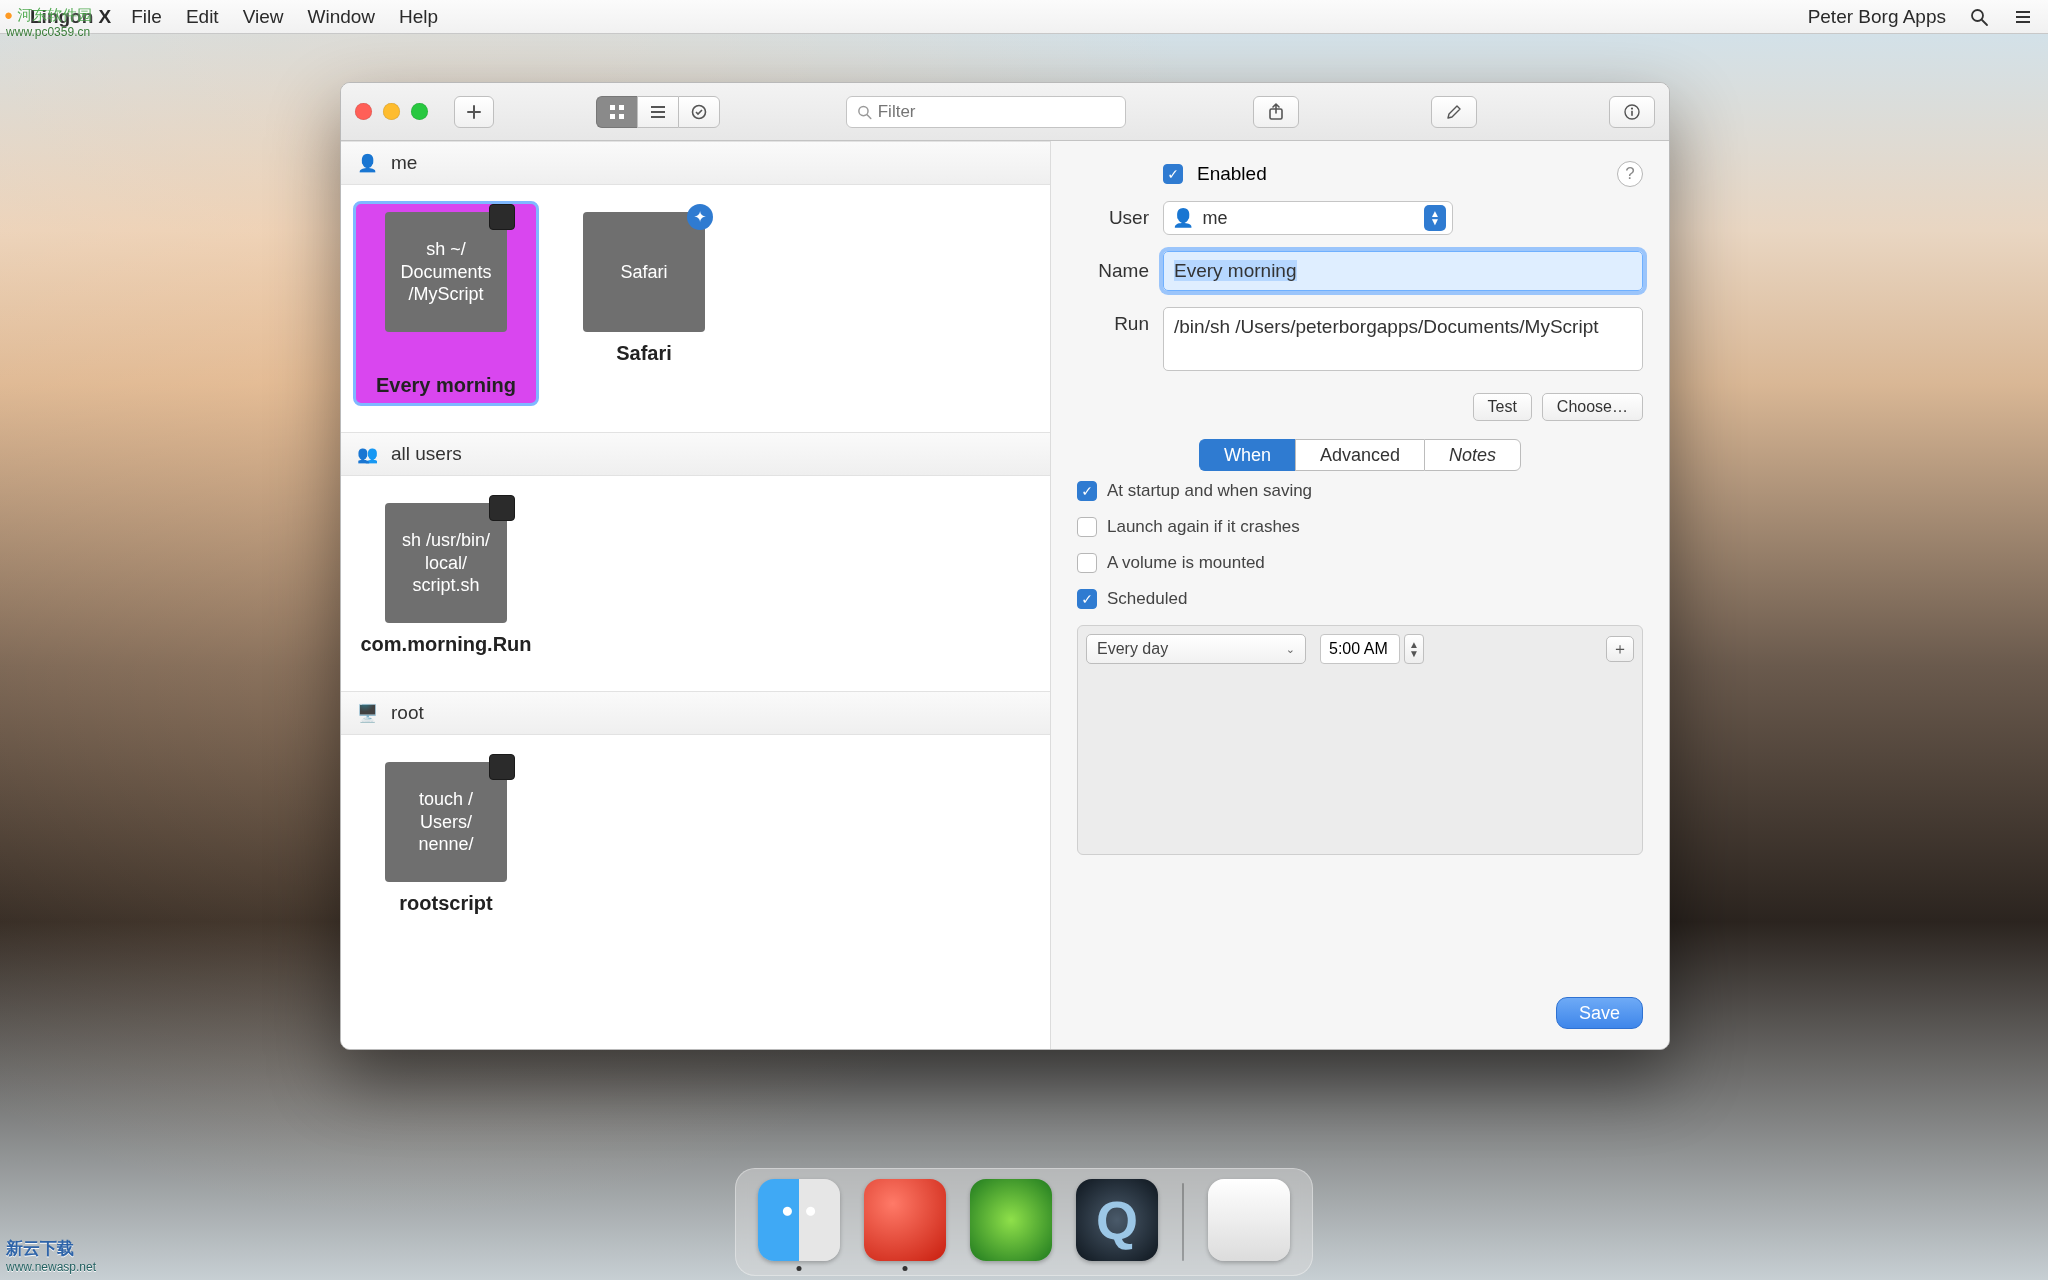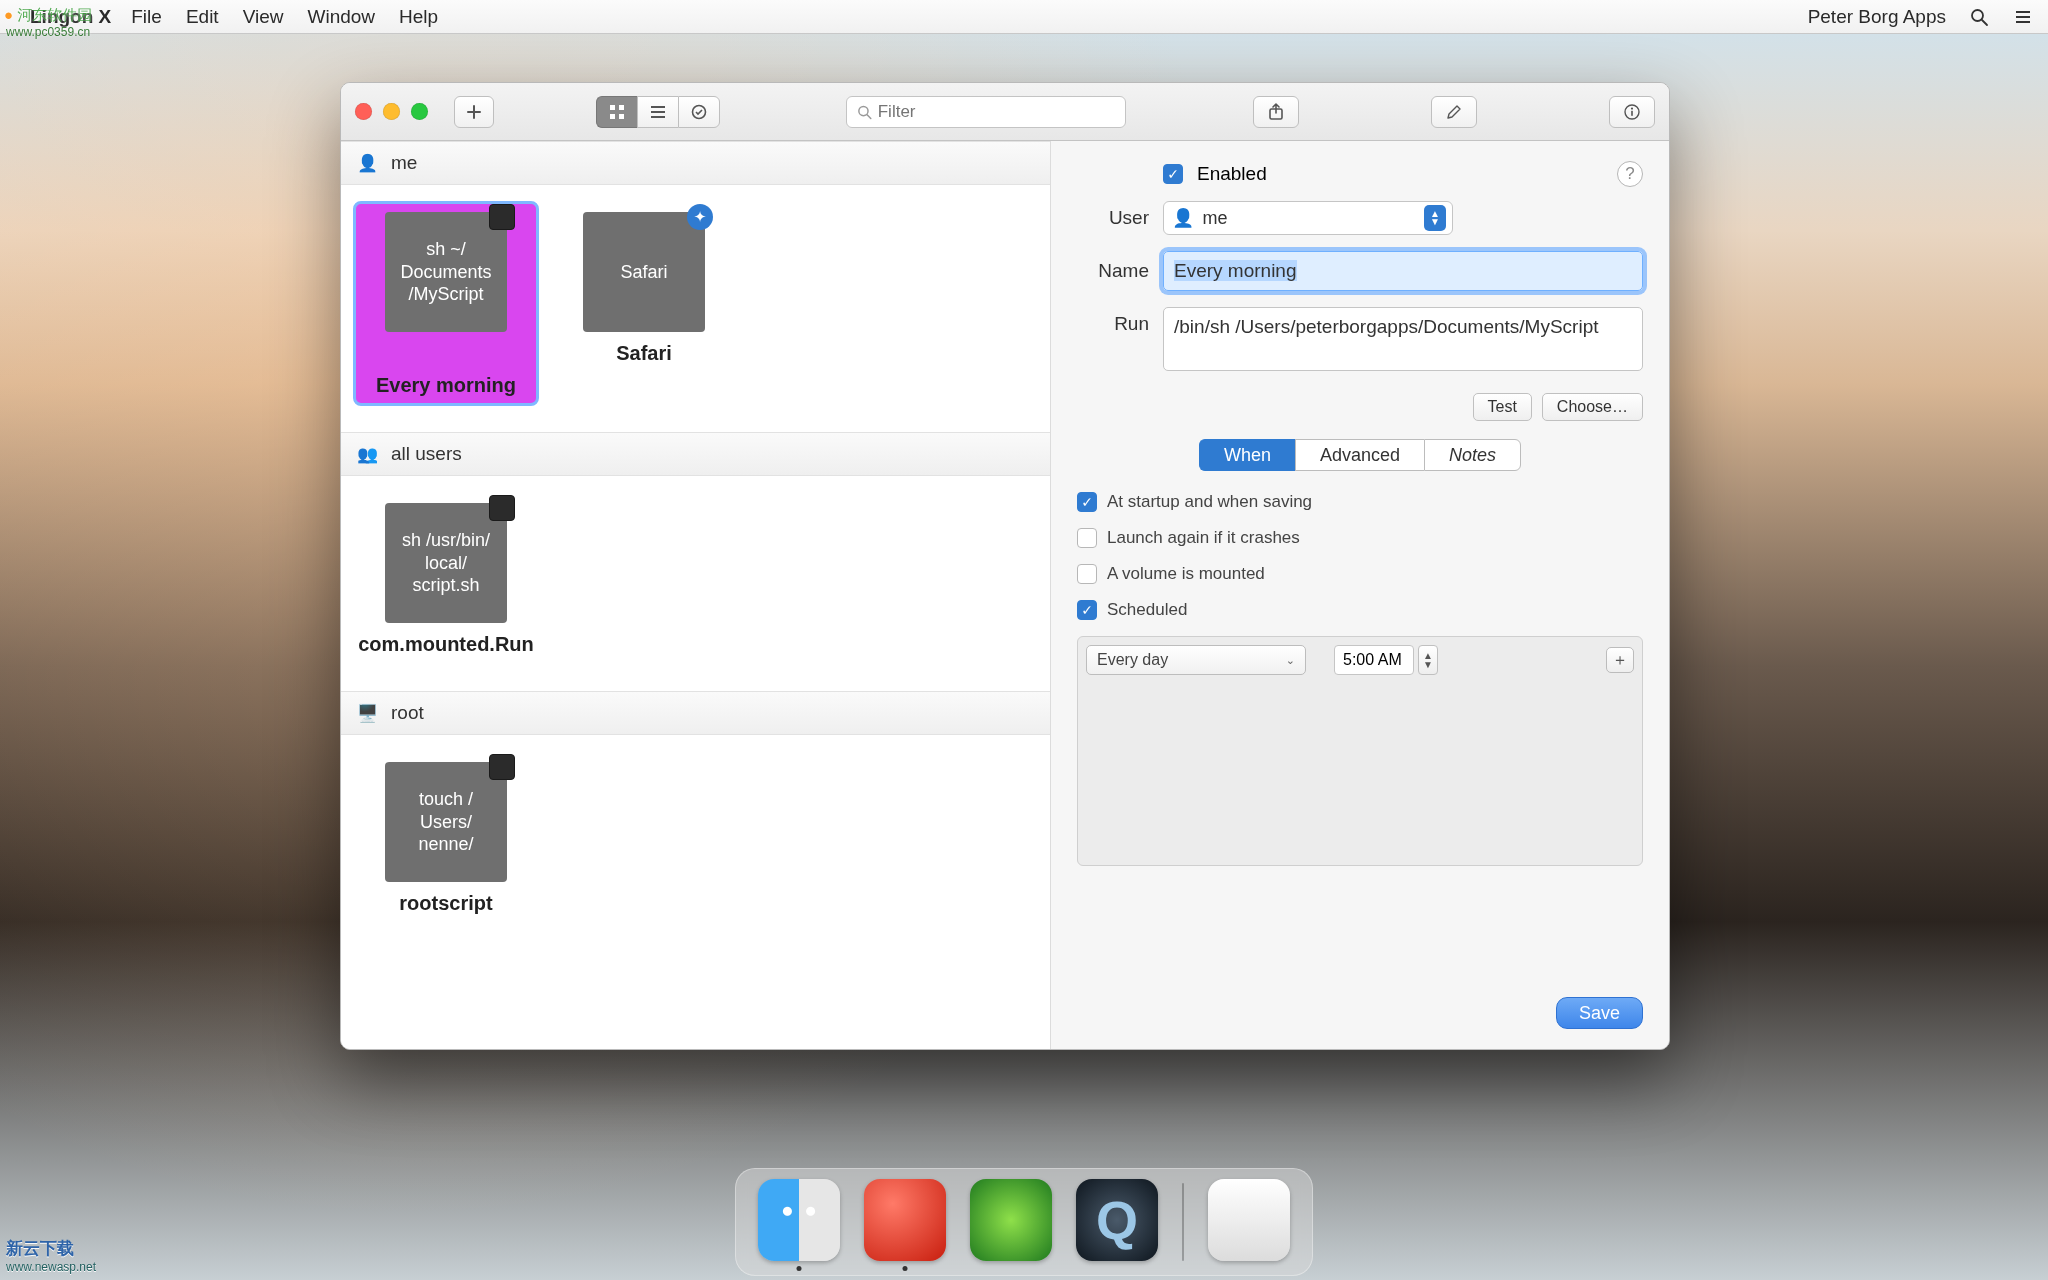--- a/index.html
+++ b/index.html
@@ -172,40 +172,40 @@
 .textarea { min-height: 64px; }
 
 .smallbtn {
   height: 28px; padding: 0 14px;
   background: linear-gradient(#ffffff, #efefef);
   border: 1px solid #c0c0c0; border-radius: 5px;
   font-size: 16px; color: #333;
 }
 .rowright { display: flex; justify-content: flex-end; gap: 10px; margin-top: 6px; margin-bottom: 18px; }
 
-.tabs { display: flex; justify-content: center; margin-bottom: 13px; }
+.tabs { display: flex; justify-content: center; margin-bottom: 2px; }
 .tabs .tab {
   height: 32px; padding: 0 24px;
   border: 1px solid #bcbcbc; border-right-width: 0;
   background: #fff; font-size: 18px; color: #333;
   display: flex; align-items: center;
 }
 .tabs .tab:first-child { border-top-left-radius: 6px; border-bottom-left-radius: 6px; }
 .tabs .tab:last-child  { border-top-right-radius: 6px; border-bottom-right-radius: 6px; border-right-width: 1px; font-style: italic; }
 .tabs .tab.active { background: #2f7bd1; color: #fff; border-color: #2f7bd1; }
 
 .opt { display: flex; align-items: center; gap: 10px; margin: 8px 0; font-size: 17px; color: #444; }
 
 .schedbox {
   margin-top: 8px;
   border: 1px solid #cfcfcf; border-radius: 6px;
   background: #ececec; height: 230px;
   padding: 8px;
 }
-.schedrow { display: flex; align-items: center; gap: 28px; }
+.schedrow { display: flex; align-items: center; gap: 14px; }
 .popup {
   height: 30px; flex: 0 0 220px;
   background: linear-gradient(#ffffff, #f1f1f1);
   border: 1px solid #bdbdbd; border-radius: 5px;
   padding: 0 10px; display: flex; align-items: center; justify-content: space-between;
   font-size: 16px; color: #444;
 }
 .stepper { height: 30px; display: flex; gap: 4px; }
 .stepper input { width: 80px; height: 30px; border: 1px solid #c5c5c5; border-radius: 4px; padding: 0 8px; font-size: 16px; text-align: left; }
 .stepper .updown { width: 20px; height: 30px; border: 1px solid #c0c0c0; border-radius: 4px; background: linear-gradient(#fff,#eee); font-size: 10px; display:flex;flex-direction:column;align-items:center;justify-content:center;line-height:9px;color:#555; }
@@ -396,21 +396,21 @@
         <span>all users</span>
       </div>
       <div class="cards">
         <div class="card">
           <div class="thumb">
             <span style="white-space:pre-line">sh /usr/bin/
 local/
 script.sh</span>
             <span class="corner"></span>
           </div>
-          <div class="cap">com.mounted.Run</div>
+          <div class="cap">com.morning.Run</div>
         </div>
       </div>
 
       <div class="section-h">
         <span class="hicon">🖥️</span>
         <span>root</span>
       </div>
       <div class="cards">
         <div class="card">
           <div class="thumb">

